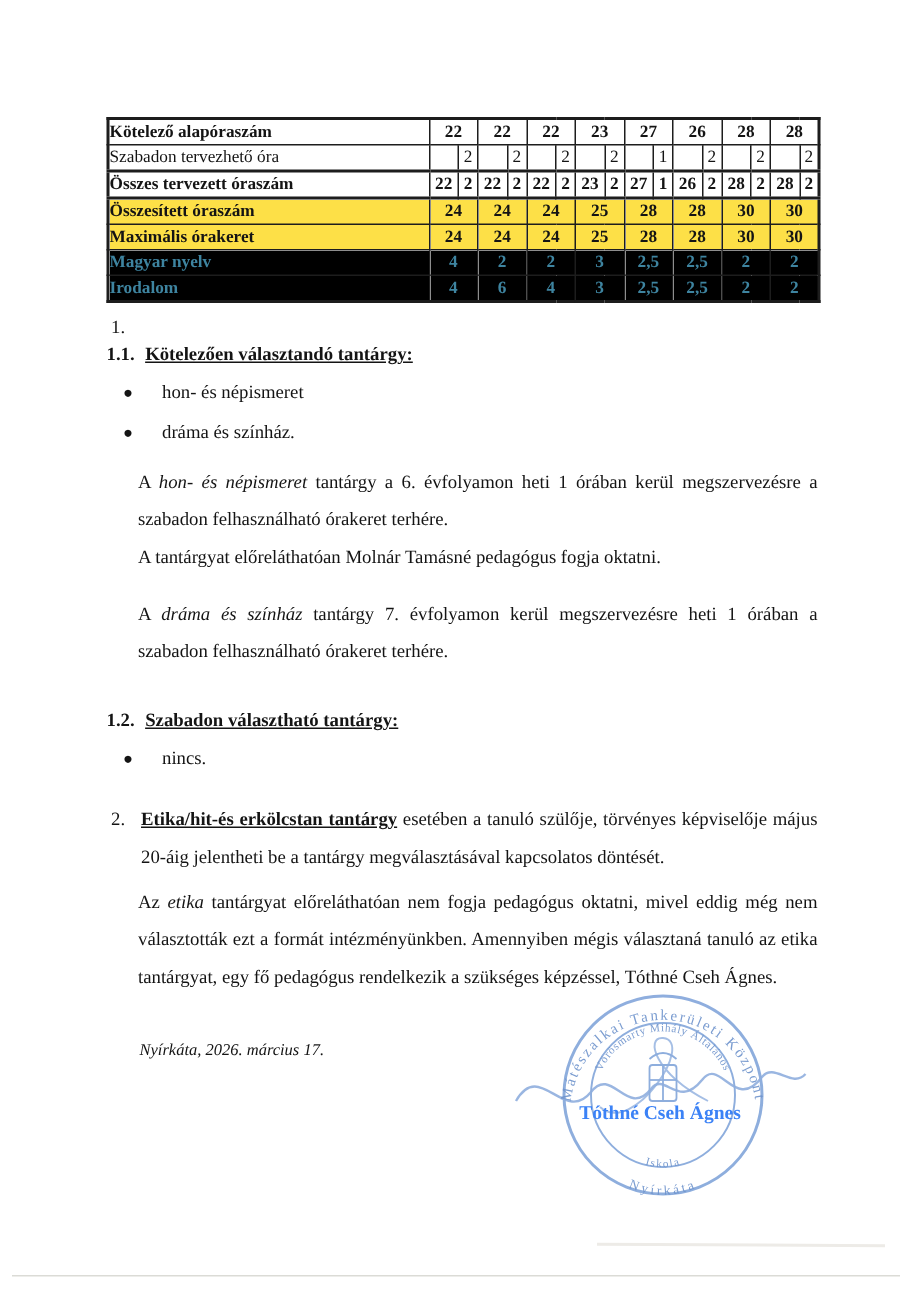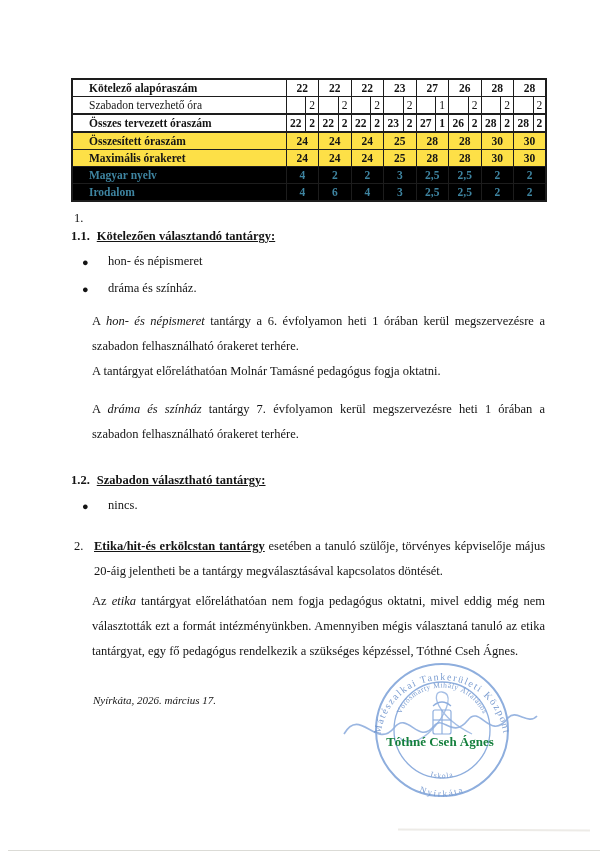--- a/index.html
+++ b/index.html
@@ -4,21 +4,21 @@
 <style>
   html,body{margin:0;padding:0}
   body{width:607px;height:859px;background:#fff;font-family:"Liberation Serif",serif;color:#141414;overflow:hidden}
   .page{position:relative;width:607px;height:859px;background:#fff}
   .content{padding:78px 62px 0 71px}
 
   
   table.tt{border-collapse:collapse;width:474px;table-layout:fixed;border:2px solid #1d1d1d}
   .tt td{border:1px solid #1d1d1d;height:16px;font-size:11.5px;font-weight:bold;text-align:center;
          padding:0 1px;line-height:1.05;white-space:nowrap;overflow:hidden}
-  .tt td.lbl{text-align:left;padding-left:16px}
+  .tt td.lbl{text-align:left;padding-left:0}
   .tt tr.r-normal td{font-weight:normal}
   .tt tr.r-yellow td{background:#fde047}
   .tt tr.r-teal td{background:#000000;color:#3e84a0}
   .tt tr.thick-top td{border-top-width:2px}
 
   
   .sec1-line{margin:9px 0 0 3px;font-size:12.5px}
   .heading-line{margin:3px 0 0 0;font-size:12.5px}
   .h-num{font-weight:bold;margin-right:7px}
   .h-num.plain{font-weight:normal}
@@ -29,21 +29,21 @@
   .para.tight{margin-top:0}
   .num-para{display:flex;margin:19px 0 0 3px;font-size:12.5px;line-height:25px}
   .num-para .n{width:20px;flex:0 0 20px}
   .num-para .bodytxt{flex:1;text-align:justify}
   .num-para .hb{font-weight:bold;text-decoration:underline}
 
   
   .dateline{position:absolute;left:93px;top:694px;font-style:italic;font-size:11px}
   .stamp{position:absolute;left:338px;top:654px;width:204px;height:160px}
   .stamp svg{position:absolute;left:0;top:0}
-  .sig-name{position:absolute;left:0;right:0;top:80px;text-align:center;font-weight:bold;font-size:13px;color:#15803d}
+  .sig-name{position:absolute;left:0;right:0;top:80px;text-align:center;font-weight:bold;font-size:13px;color:#3b82f6}
   .sig-title{position:absolute;left:0;right:0;top:98px;text-align:center;font-weight:bold;font-style:italic;font-size:12.5px;color:#161616}
 
   .artifact-line{position:absolute;left:8px;top:850px;width:592px;height:1px;background:#dbdbd6}
   .artifact-smudge{position:absolute;left:398px;top:829px;width:192px;height:2px;background:#edebe7;transform:rotate(.3deg)}
 </style>
 </head>
 <body>
 
 <div class="page">
   <div class="content">

